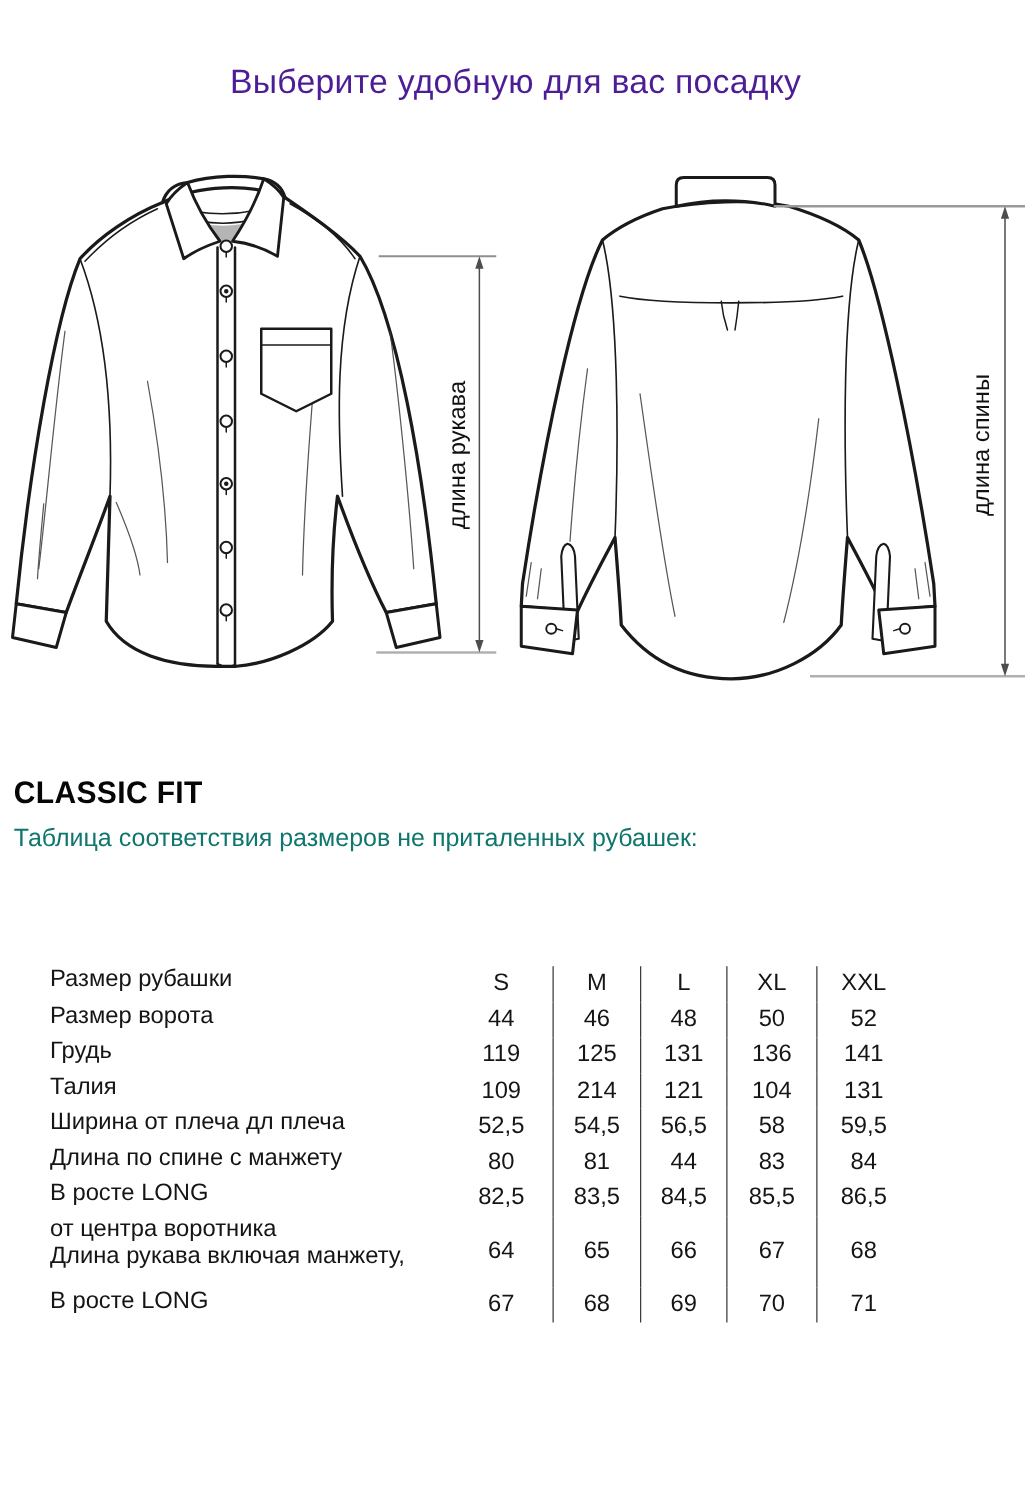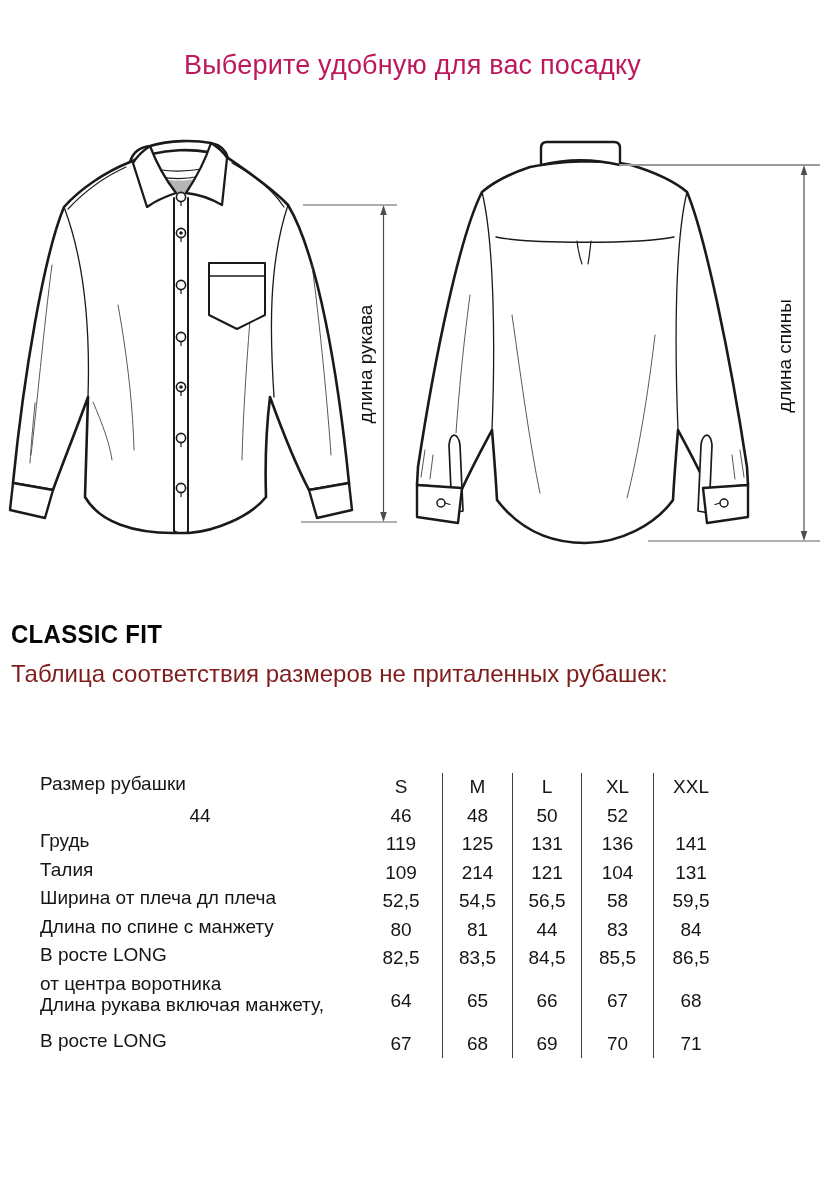--- a/index.html
+++ b/index.html
@@ -3,29 +3,29 @@
 <meta charset="utf-8">
 <style>
   html,body{margin:0;padding:0;background:#ffffff;}
   body{
     width:825px;height:1200px;position:relative;overflow:hidden;
     font-family:"Liberation Sans","DejaVu Sans",sans-serif;color:#1a1a1a;
     -webkit-font-smoothing:antialiased;
   }
   .page-title{
     position:absolute;left:0;top:50px;width:825px;text-align:center;
-    font-size:27px;font-weight:normal;color:#be185d;letter-spacing:.2px;
+    font-size:27px;font-weight:normal;color:#4c1d95;letter-spacing:.2px;
   }
   .figure{position:absolute;left:0;top:115px;width:825px;height:470px;}
   .fit-heading{
     position:absolute;left:11px;top:620px;font-size:25px;font-weight:bold;
     letter-spacing:.3px;color:#060606;transform:scaleX(.96);transform-origin:left center;
   }
   .fit-subtitle{
-    position:absolute;left:11px;top:660px;font-size:24px;color:#7f1d1d;
+    position:absolute;left:11px;top:660px;font-size:20px;color:#0f766e;
   }
   .size-table{position:absolute;left:40px;top:773px;width:688px;}
   .t-row{
     display:grid;
     grid-template-columns:320px 83px 70px 69px 72px 74px;
     height:28.5px;
   }
   .t-row.tall{height:57px;}
   .t-cell{
     display:flex;align-items:center;justify-content:center;
@@ -195,20 +195,23 @@
         <span>Размер рубашки</span>
       </div>
     <div class="t-cell">S</div>
     <div class="t-cell">M</div>
     <div class="t-cell">L</div>
     <div class="t-cell">XL</div>
     <div class="t-cell">XXL</div>
   </div>
 
   <div class="t-row">
+    <div class="t-cell lbl">
+        <span>Размер ворота</span>
+      </div>
     <div class="t-cell">44</div>
     <div class="t-cell">46</div>
     <div class="t-cell">48</div>
     <div class="t-cell">50</div>
     <div class="t-cell">52</div>
   </div>
   <div class="t-row">
     <div class="t-cell lbl">
         <span>Грудь</span>
       </div>

